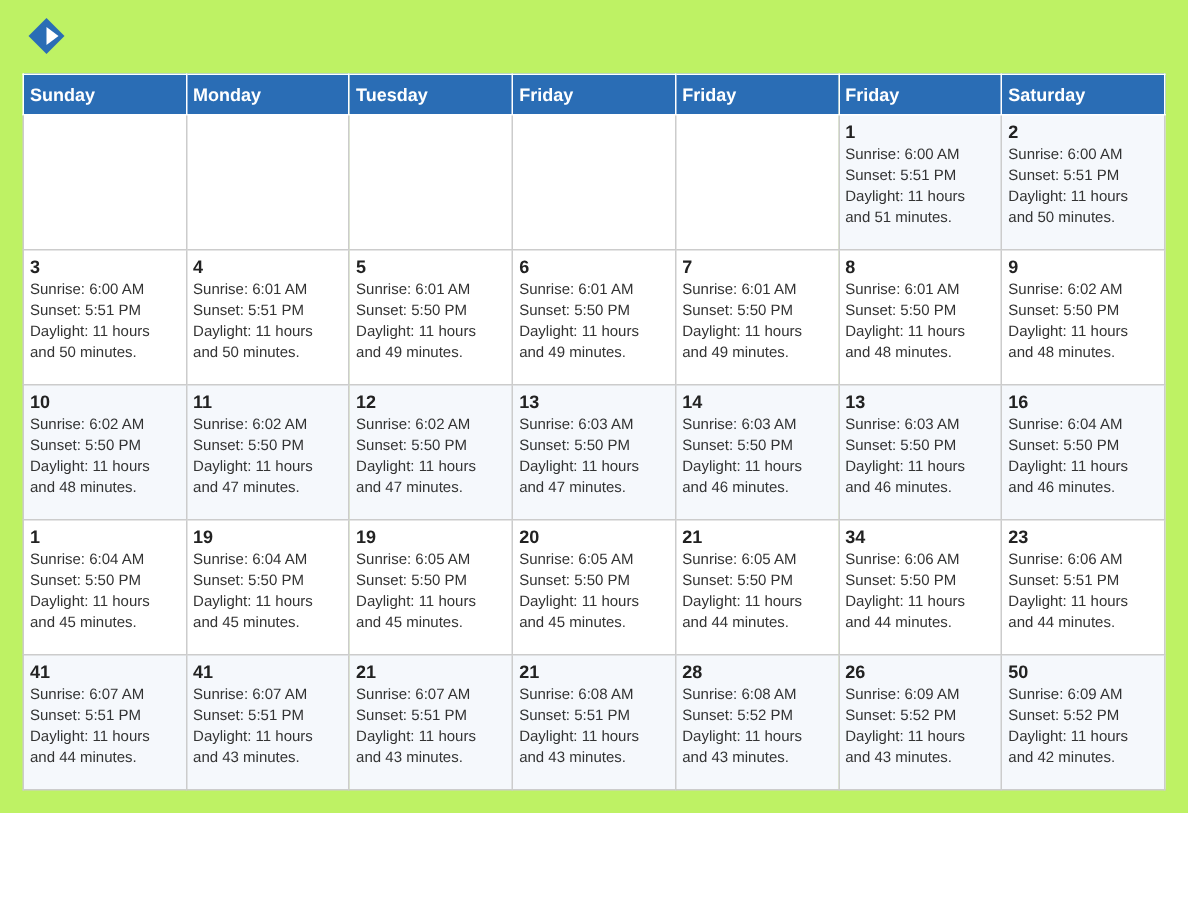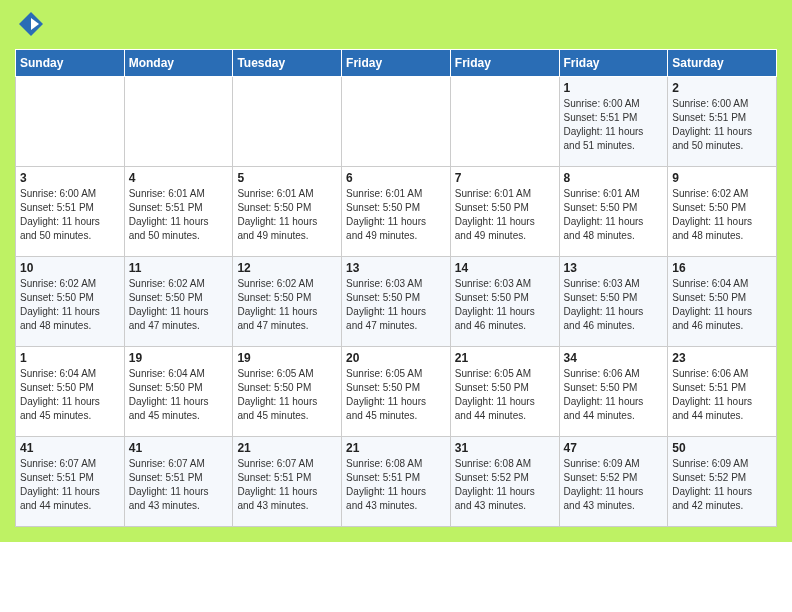--- a/index.html
+++ b/index.html
@@ -250,25 +250,25 @@
           </td>
           <td>
             <span class="day-num">21</span>
             <div class="day-info">Sunrise: 6:07 AM<br>Sunset: 5:51 PM<br>Daylight: 11 hours<br>and 43 minutes.</div>
           </td>
           <td>
             <span class="day-num">21</span>
             <div class="day-info">Sunrise: 6:08 AM<br>Sunset: 5:51 PM<br>Daylight: 11 hours<br>and 43 minutes.</div>
           </td>
           <td>
-            <span class="day-num">31</span>
+            <span class="day-num">28</span>
             <div class="day-info">Sunrise: 6:08 AM<br>Sunset: 5:52 PM<br>Daylight: 11 hours<br>and 43 minutes.</div>
           </td>
           <td>
-            <span class="day-num">47</span>
+            <span class="day-num">26</span>
             <div class="day-info">Sunrise: 6:09 AM<br>Sunset: 5:52 PM<br>Daylight: 11 hours<br>and 43 minutes.</div>
           </td>
           <td>
             <span class="day-num">50</span>
             <div class="day-info">Sunrise: 6:09 AM<br>Sunset: 5:52 PM<br>Daylight: 11 hours<br>and 42 minutes.</div>
           </td>
         </tr>
       </tbody>
   </table>
 </div>

